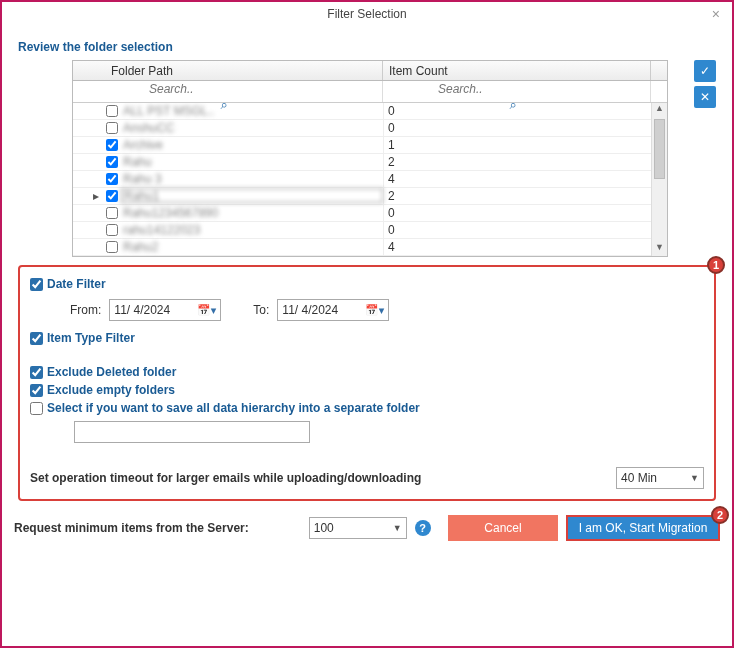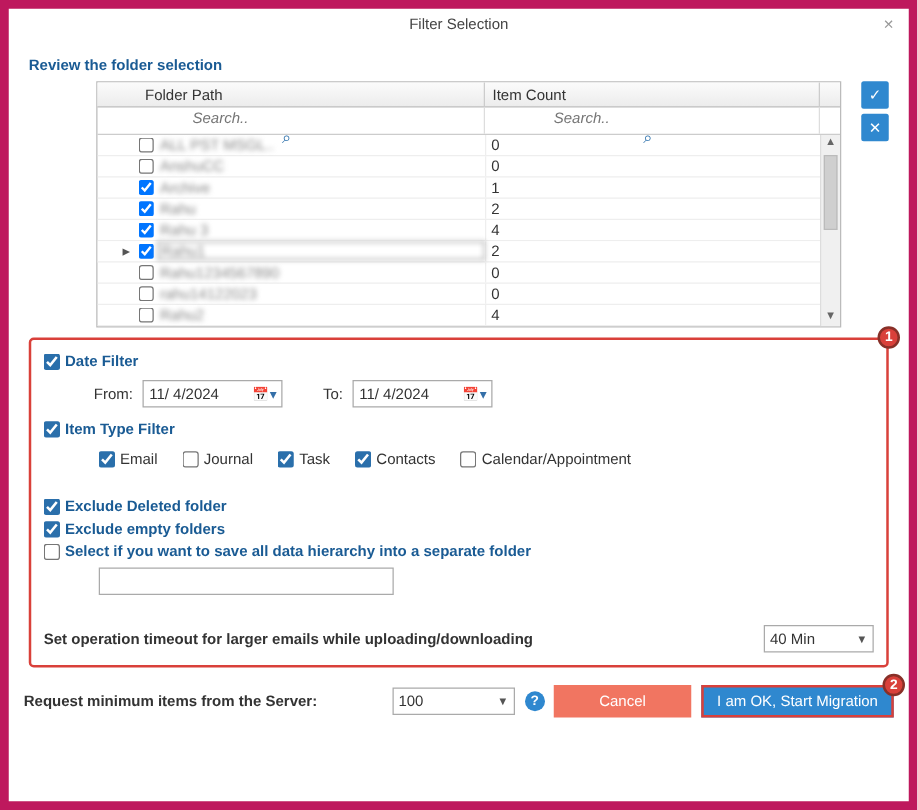--- a/index.html
+++ b/index.html
@@ -6,21 +6,21 @@
   html, body {
     margin: 0; padding: 0;
     font-family: "Segoe UI", Tahoma, Arial, sans-serif;
     font-size: 12px;
     color: #333;
     background: #fff;
   }
   .window {
     width: 734px;
     height: 648px;
-    border: 7px solid #be185d;
+    border: 2px solid #be185d;
     position: relative;
     background: #fff;
   }
   .titlebar {
     height: 24px;
     line-height: 24px;
     text-align: center;
     color: #444;
     position: relative;
   }
@@ -458,42 +458,20 @@
         <div class="date-picker">
           <span>11/ 4/2024</span>
           <span class="cal">📅▾</span>
         </div>
       </div>
 
       <div class="check-row">
         <input type="checkbox" checked="" style="">
         <span class="blue-label">Item Type Filter</span>
       </div>
-      <div class="itemtypes">
-        <label class="check-row">
-            <input type="checkbox" checked="" style="">
-            <span>Email</span>
-          </label>
-        <label class="check-row">
-            <input type="checkbox" style="">
-            <span>Journal</span>
-          </label>
-        <label class="check-row">
-            <input type="checkbox" checked="" style="">
-            <span>Task</span>
-          </label>
-        <label class="check-row">
-            <input type="checkbox" checked="" style="">
-            <span>Contacts</span>
-          </label>
-        <label class="check-row">
-            <input type="checkbox" style="">
-            <span>Calendar/Appointment</span>
-          </label>
-      </div>
 
       <div style="height:12px"></div>
 
       <div class="check-row">
         <input type="checkbox" checked="" style="">
         <span class="blue-label">Exclude Deleted folder</span>
       </div>
       <div class="check-row">
         <input type="checkbox" checked="" style="">
         <span class="blue-label">Exclude empty folders</span>

